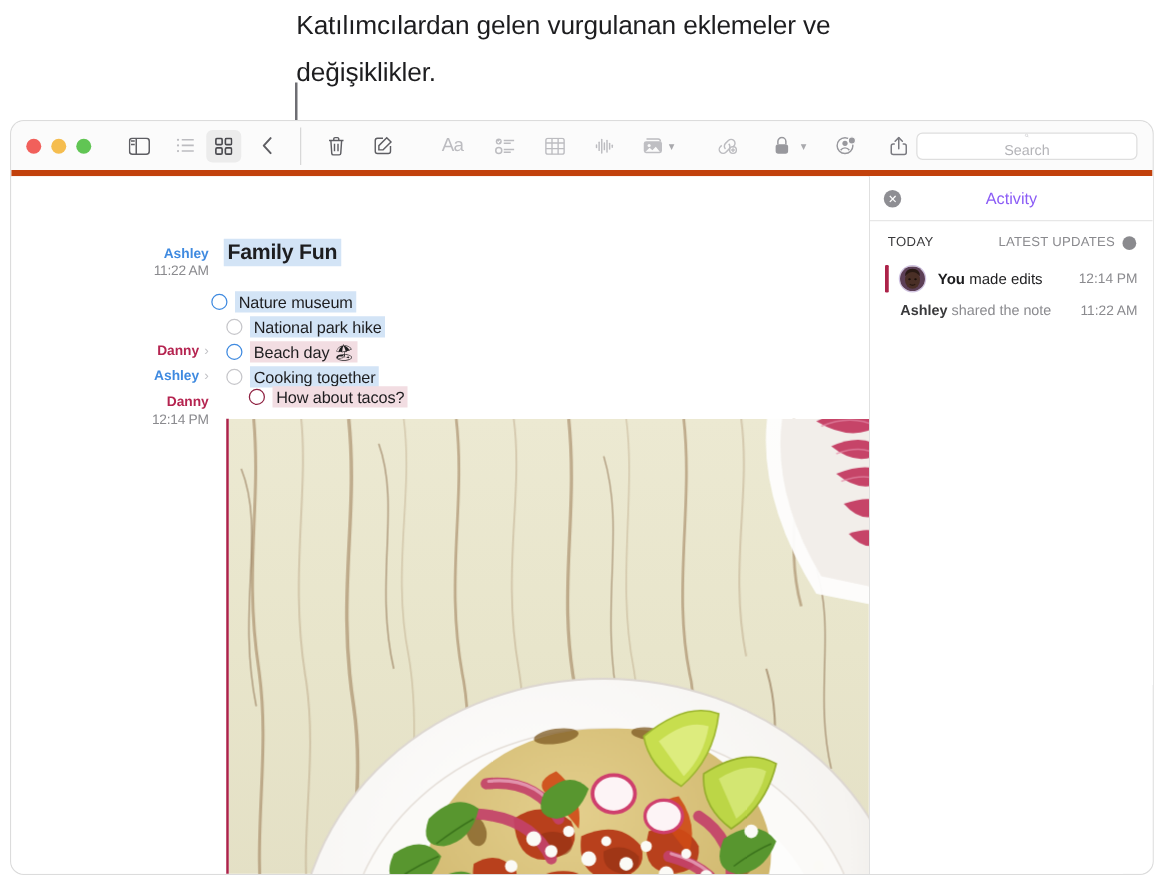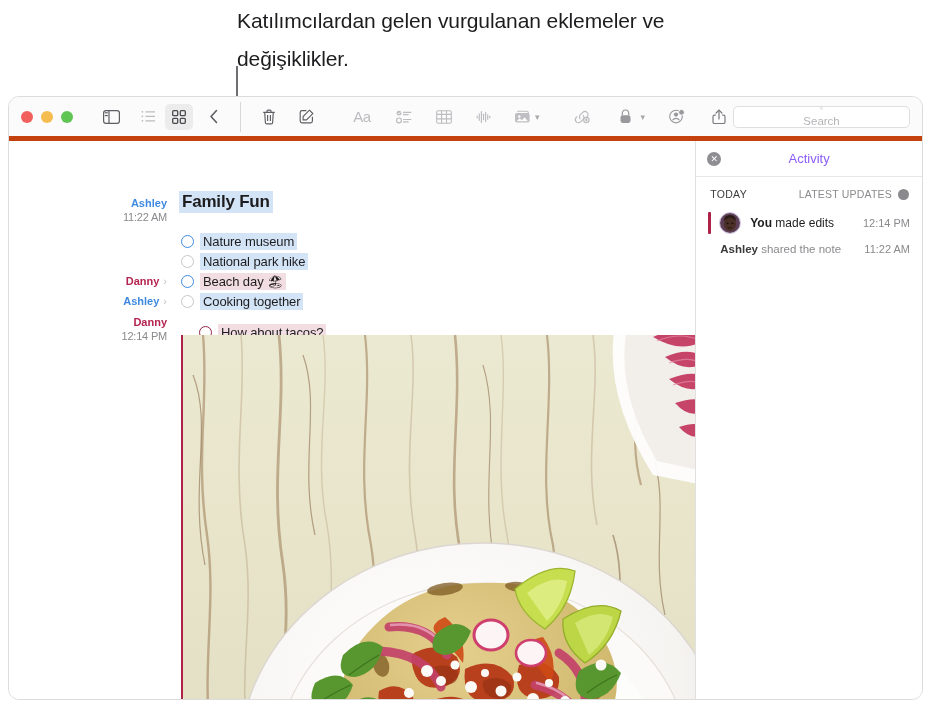--- a/index.html
+++ b/index.html
@@ -376,41 +376,41 @@
           <div class="gutter-row" style="top:175px;">
             <span class="gname-danny">Danny</span>
           </div>
           <div class="gutter-row" style="top:189px; font-weight:normal;">
             <span class="gtime">12:14 PM</span>
           </div>
         </div>
 
         <div class="notetitle" style="left:170px; top:50px;">Family Fun</div>
 
-        <div class="check-row" style="left:172px; top:92px;">
+        <div class="check-row" style="left:160px; top:92px;">
           <div class="circle blue"></div>
           <span class="ctext hl-blue">Nature museum</span>
         </div>
 
         <div class="check-row" style="left:172px; top:112px;">
           <div class="circle"></div>
           <span class="ctext hl-blue">National park hike</span>
         </div>
 
         <div class="check-row" style="left:172px; top:132px;">
           <div class="circle blue"></div>
           <span class="ctext hl-pink"><span>Beach day</span> <span>🏖</span></span>
         </div>
 
         <div class="check-row" style="left:172px; top:152px;">
           <div class="circle"></div>
           <span class="ctext hl-blue">Cooking together</span>
         </div>
 
-        <div class="check-row" style="left:190px; top:183px;justify-content:space-between;">
+        <div class="check-row" style="left:190px; top:168px;justify-content:space-between;">
           <div class="circle maroon"></div>
           <span class="ctext hl-pink">How about tacos?</span>
         </div>
 
         <div class="photo" style="top:194px;" title="Photo of a taco with radish, pickled onion, cilantro and lime in a white bowl">
           <svg width="521" height="409" viewBox="0 0 521 409" preserveAspectRatio="none">
             <defs>
               <linearGradient id="marble" x1="0" y1="0" x2="0" y2="1">
                 <stop offset="0%" stop-color="#ece9d2"></stop>
                 <stop offset="45%" stop-color="#e8e5cb"></stop>

